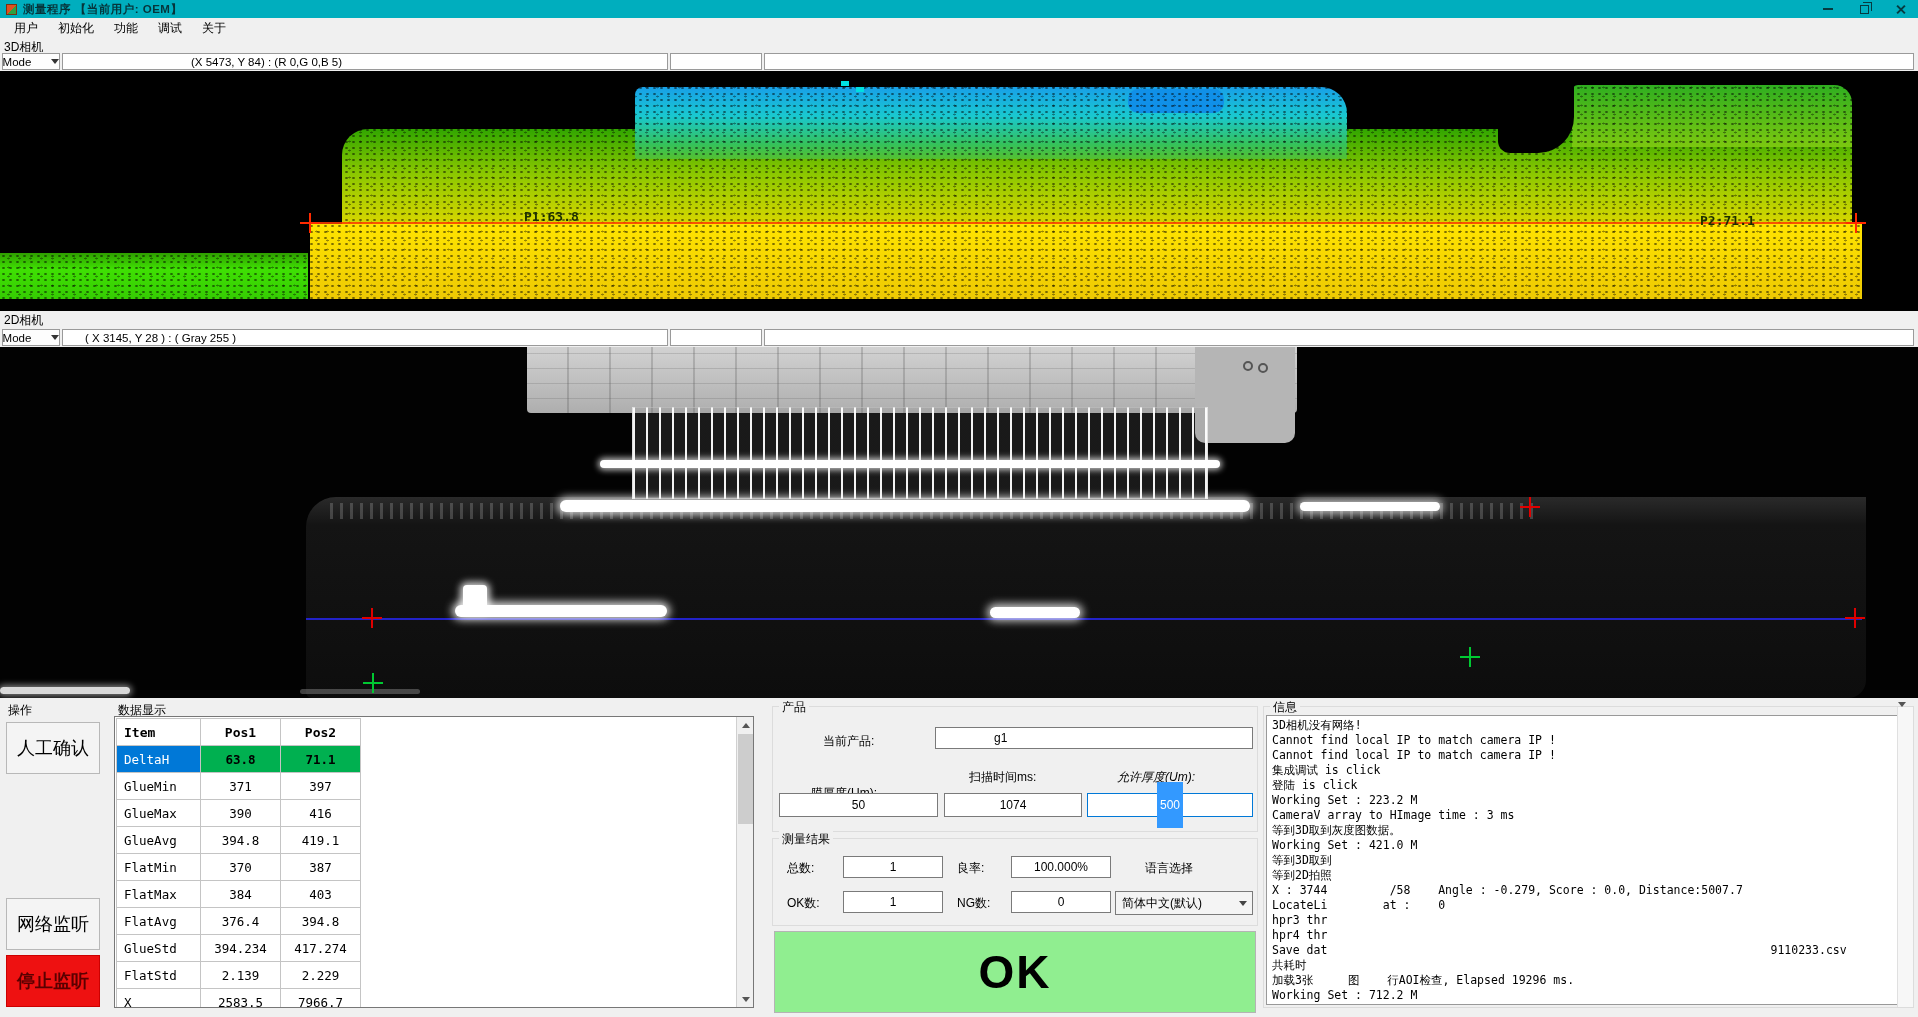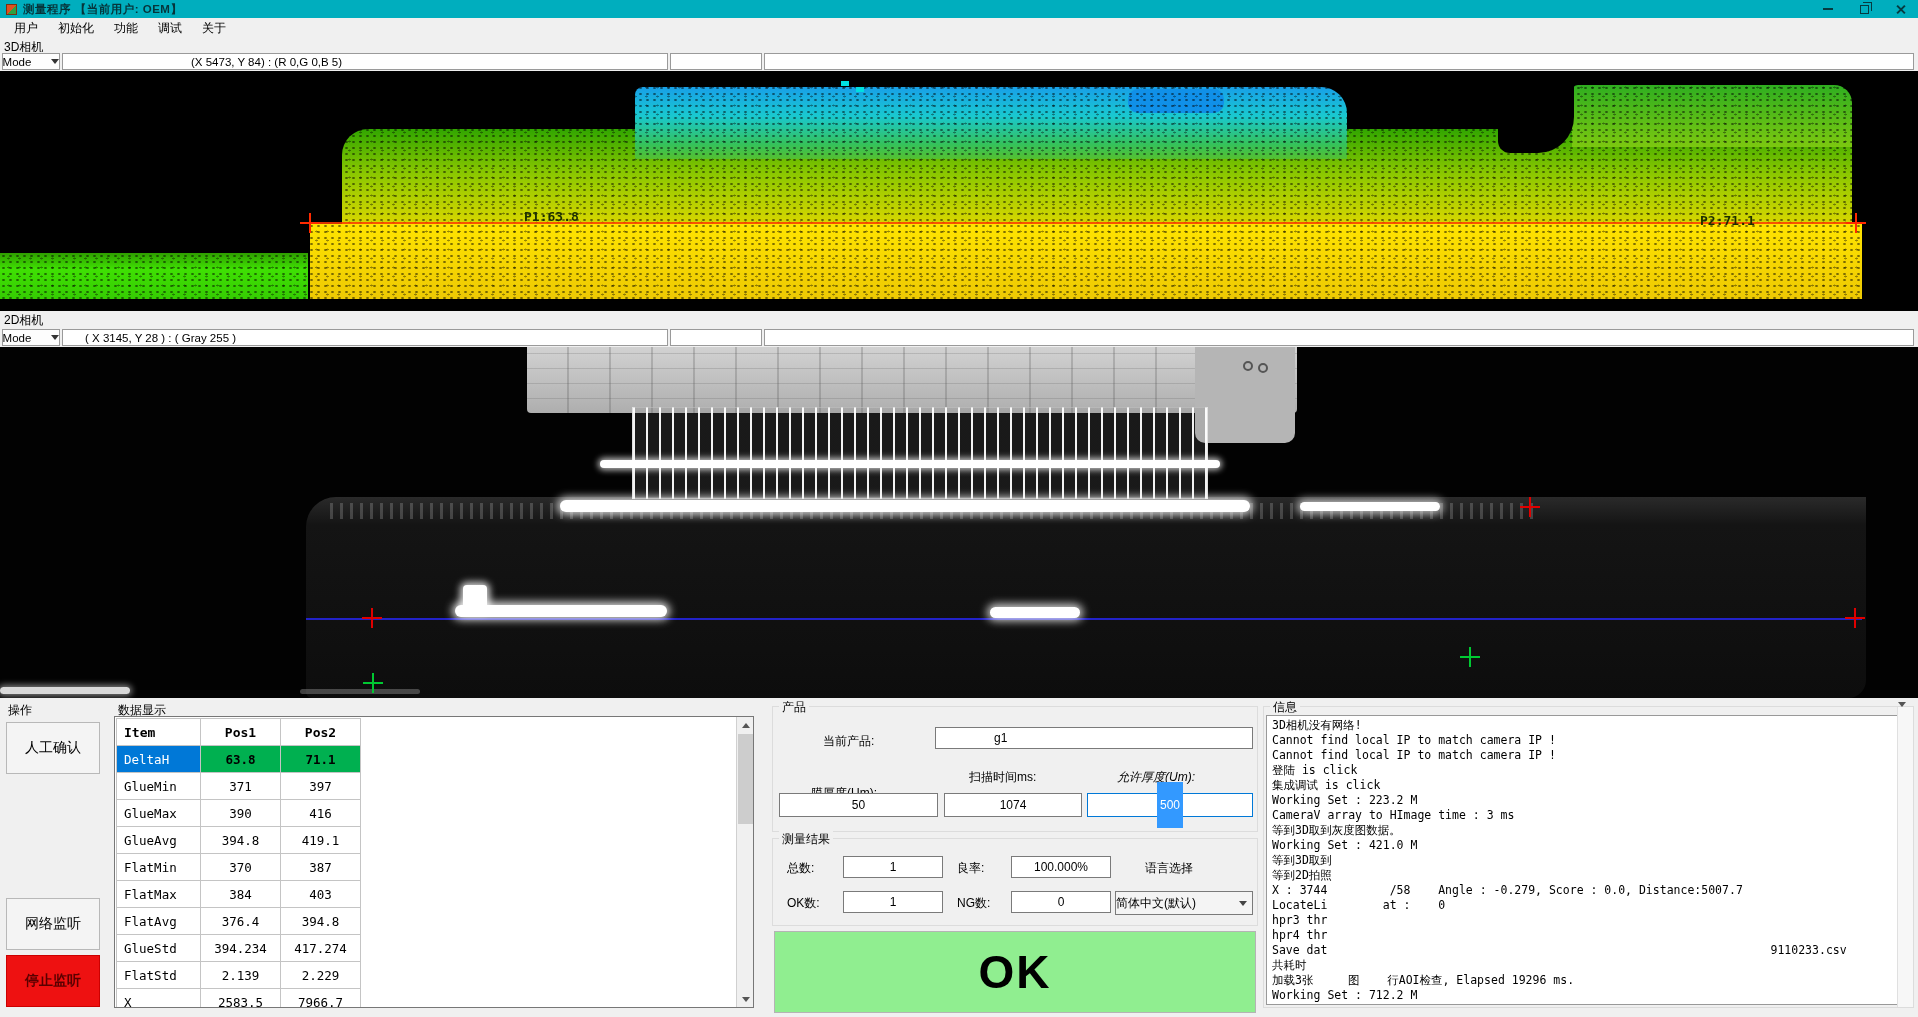--- a/index.html
+++ b/index.html
@@ -76,21 +76,21 @@
   .glowD { left:990px; top:260px; width:90px; height:11px; background:#fff; border-radius:6px; box-shadow:0 0 8px 3px rgba(255,255,255,.8); }
   .streak1 { left:0; top:340px; width:130px; height:7px; background:rgba(255,255,255,.85); border-radius:4px; box-shadow:0 0 6px 2px rgba(255,255,255,.5); }
   .streak2 { left:300px; top:342px; width:120px; height:5px; background:rgba(160,160,160,.4); border-radius:3px; }
 
   
   .bottom { position:absolute; left:0; top:698px; width:1918px; height:319px; background:#f0f0f0; }
   .bottom .sec-label { position:absolute; font-size:12px; }
   .group { position:absolute; border:1px solid #dcdcdc; }
   .gtitle { position:absolute; top:-8px; left:6px; background:#f0f0f0; padding:0 3px; font-size:12px; }
 
-  .op-btn { position:absolute; left:6px; width:94px; height:52px; background:#f4f4f4; border:1px solid #b8b8b8; font-size:14px; display:flex; align-items:center; justify-content:center; }
+  .op-btn { position:absolute; left:6px; width:94px; height:52px; background:#f4f4f4; border:1px solid #b8b8b8; font-size:18px; display:flex; align-items:center; justify-content:center; }
   .op-btn.danger { background:#ee1111; border-color:#c00; color:#5a0000; font-weight:700; }
 
   
   .table-wrap { position:absolute; left:114px; top:18px; width:640px; height:292px; background:#fff; border:1px solid #777; overflow:hidden; }
   table.data { border-collapse:collapse; font-family:"DejaVu Sans Mono",monospace; font-size:12.5px; margin:1px; }
   table.data th, table.data td { border:1px solid #c4c4c4; height:27px; text-align:center; padding:0 4px; }
   table.data th { font-weight:700; font-size:13px; }
   table.data th:first-child, table.data td:first-child { width:84px; text-align:left; padding-left:7px; }
   table.data th:nth-child(2), table.data td:nth-child(2) { width:80px; }
   table.data th:nth-child(3), table.data td:nth-child(3) { width:80px; }
@@ -101,21 +101,21 @@
   .arr.up { top:0; } .arr.down { bottom:0; }
   .tri-up { width:0;height:0;border-left:4px solid transparent;border-right:4px solid transparent;border-bottom:5px solid #555; }
   .tri-down { width:0;height:0;border-left:4px solid transparent;border-right:4px solid transparent;border-top:5px solid #555; }
   .thumb { position:absolute; left:1px; top:17px; width:15px; height:90px; background:#cdcdcd; }
 
   
   .fld { position:absolute; background:#fff; border:1px solid #7a7a7a; display:flex; align-items:center; justify-content:center; font-size:12px; }
   .flabel { position:absolute; font-size:12px; white-space:nowrap; }
   .fld.selbox { border:1px solid #0078d7; }
   .selval { background:#3399ff; color:#fff; padding:16px 3px; }
-  .combo { position:absolute; background:#f4f4f4; border:1px solid #7a7a7a; display:flex; align-items:center; font-size:12px; }
+  .combo { position:absolute; background:#f4f4f4; border:1px solid #7a7a7a; display:flex; align-items:center; font-size:12px; padding-left:6px; }
   .combo .chev { position:absolute; right:5px; width:0; height:0; border-left:4px solid transparent; border-right:4px solid transparent; border-top:5px solid #444; }
 
   .okbox { position:absolute; left:774px; top:233px; width:482px; height:82px; background:#90ee90; border:1px solid #b4b4b4; display:flex; align-items:center; justify-content:center; font-size:46px; font-weight:700; letter-spacing:2px; }
 
   
   .log-area { position:absolute; left:2px; top:8px; right:2px; bottom:2px; background:#fff; border:1px solid #999; overflow:hidden; padding:2px 0 0 5px; }
   .log-line { white-space:pre; font-family:"DejaVu Sans Mono",monospace; font-size:11.5px; line-height:15px; }
   .log-scroll { position:absolute; top:0; right:0; width:16px; height:100%; background:#f7f7f7; border-left:1px solid #e0e0e0; }
 </style>
 </head>
@@ -344,22 +344,22 @@
 
     <div class="okbox">OK</div>
 
     <div class="group" style="left:1263px;top:8px;width:651px;height:302px;">
       <span class="gtitle">信息</span>
       <div class="log-area">
 
       <div class="log-line">3D相机没有网络!</div>
           <div class="log-line">Cannot find local IP to match camera IP !</div>
           <div class="log-line">Cannot find local IP to match camera IP !</div>
+          <div class="log-line">集成调试 is click</div>
           <div class="log-line">登陆 is click</div>
-          <div class="log-line">集成调试 is click</div>
           <div class="log-line">Working Set : 223.2 M</div>
           <div class="log-line">CameraV array to HImage time : 3 ms</div>
           <div class="log-line">等到3D取到灰度图数据。</div>
           <div class="log-line">Working Set : 421.0 M</div>
           <div class="log-line">等到3D取到</div>
           <div class="log-line">等到2D拍照</div>
           <div class="log-line">X : 3744         /58    Angle : -0.279, Score : 0.0, Distance:5007.7</div>
           <div class="log-line">LocateLi        at :    0</div>
           <div class="log-line">hpr3 thr</div>
           <div class="log-line">hpr4 thr</div>

